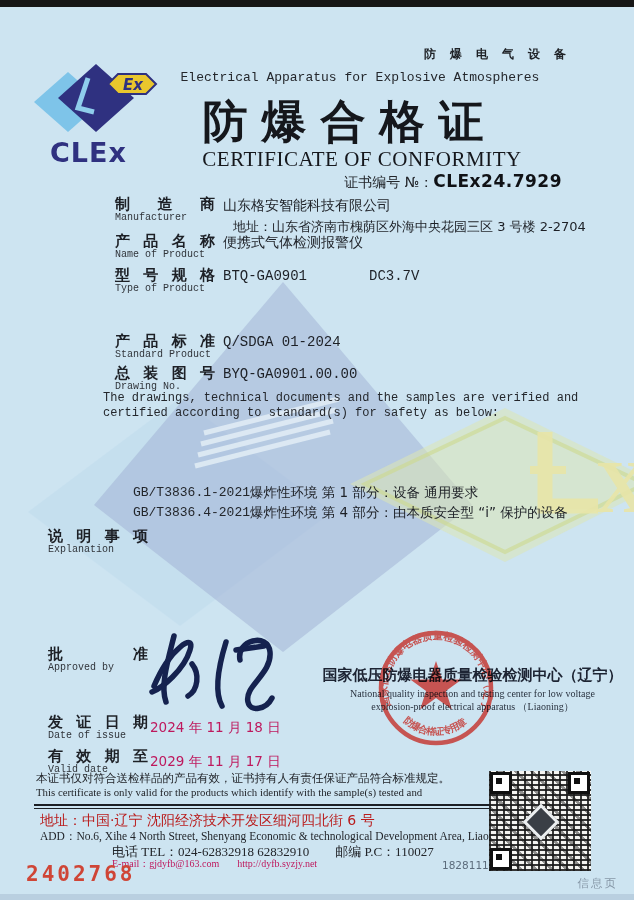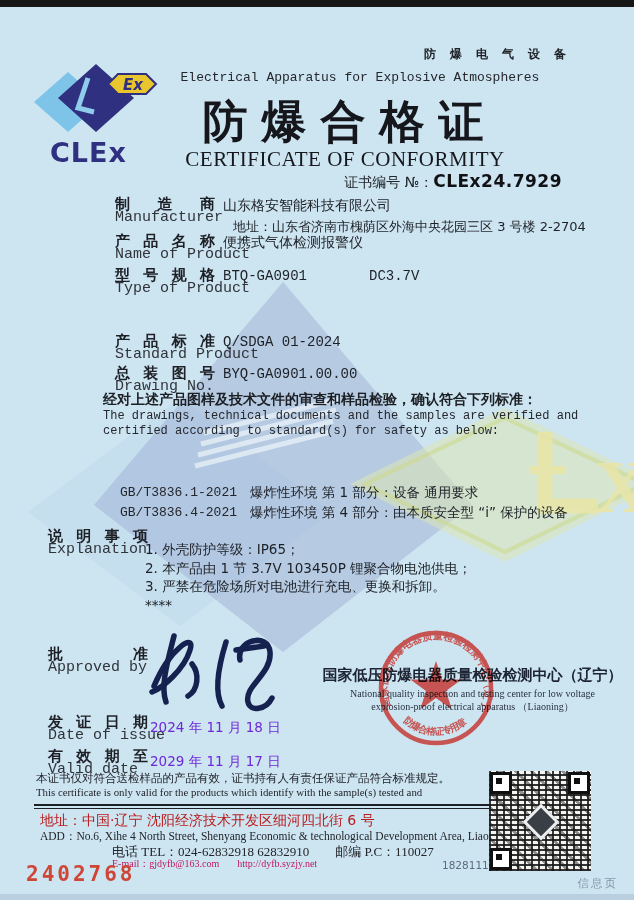--- a/index.html
+++ b/index.html
@@ -14,53 +14,53 @@
   .botbar{left:0;bottom:0;width:634px;height:6px;background:#b9cfe0;}
 
   
   #watermark{left:0;top:0;z-index:0;}
   .content{position:absolute;inset:0;z-index:1;}
 
   
   .hdr-cn{top:46px;left:140px;width:440px;text-align:right;font-size:12px;font-weight:bold;letter-spacing:14px;color:#1e2126;white-space:nowrap;}
   .hdr-en{top:70px;left:120px;width:480px;text-align:center;font-family:"Liberation Mono",monospace;font-size:13px;color:#24272c;white-space:nowrap;}
   .cert-cn{top:92px;left:110px;width:480px;text-align:center;font-size:45px;font-weight:bold;letter-spacing:14px;color:#15171c;white-space:nowrap;}
-  .cert-en{top:147px;left:105px;width:480px;text-align:center;font-family:"Liberation Serif",serif;font-size:21px;letter-spacing:.5px;color:#15171c;white-space:nowrap;}
+  .cert-en{top:147px;left:122px;width:480px;text-align:center;font-family:"Liberation Serif",serif;font-size:21px;letter-spacing:.5px;color:#15171c;white-space:nowrap;}
   .certno{top:171px;right:72px;white-space:nowrap;}
   .certno .lbl{font-size:14px;color:#23262b;}
   .certno .val{font-size:17px;font-weight:bold;color:#101216;letter-spacing:.5px;}
 
   
   .frow{position:absolute;left:115px;display:flex;align-items:flex-start;white-space:nowrap;}
   .flabel{width:100px;flex:0 0 100px;}
   .cnl{font-size:15px;font-weight:bold;color:#1d2averify026;color:#1d2026;text-align:justify;text-align-last:justify;line-height:16px;}
-  .enl{font-family:"Liberation Mono",monospace;font-size:15px;color:#30343a;line-height:12px;white-space:nowrap;}
+  .enl{font-family:"Liberation Mono",monospace;font-size:10px;color:#30343a;line-height:12px;white-space:nowrap;}
   .fval{margin-left:8px;padding-top:1px;font-size:14px;color:#1d2026;}
   .mono{font-family:"Liberation Mono",monospace;}
   .addr2{font-size:13px;margin-top:3px;padding-left:10px;}
 
   
   .lrow{position:absolute;left:48px;width:100px;}
 
   .stmt{left:103px;top:391px;white-space:nowrap;}
   .stmt .cn{font-size:14px;font-weight:bold;color:#1c1f24;}
   .stmt .en{font-family:"Liberation Mono",monospace;font-size:12px;color:#24272c;line-height:14.5px;}
 
   .stds{left:120px;top:483px;white-space:nowrap;}
   .stds .row{display:flex;line-height:19.5px;}
-  .stds .code{font-family:"Liberation Mono",monospace;font-size:13px;width:130px;color:#23262b;}
+  .stds .code{font-family:"Liberation Mono",monospace;font-size:13px;width:130px;color:#23262b;text-align:right;}
   .stds .desc{font-size:13.5px;color:#1d2026;font-weight:500;}
 
   .expl-lines{left:145px;top:540px;font-size:13.5px;line-height:18.5px;color:#1d2026;white-space:nowrap;}
 
   .authority{left:315px;top:666px;width:315px;text-align:center;}
   .authority .cn{font-size:15px;font-weight:bold;color:#1d2433;white-space:nowrap;}
   .authority .en{font-family:"Liberation Serif",serif;font-size:10px;color:#2a3340;line-height:12.5px;margin-top:3px;}
 
-  .dateval{font-size:13.5px;color:#6d28d9;white-space:nowrap;}
+  .dateval{font-size:13.5px;color:#be185d;white-space:nowrap;}
 
   .disc{left:36px;top:771px;white-space:nowrap;}
   .disc .cn{font-size:11.5px;color:#22252a;}
   .disc .en{font-family:"Liberation Serif",serif;font-size:10.8px;color:#22252a;line-height:13px;}
   .rule{left:34px;top:804px;width:458px;height:2px;border-top:2.5px solid #1d2026;border-bottom:1px solid #1d2026;}
 
   .ft-addr{left:40px;top:812px;font-size:14px;white-space:nowrap;color:#b91c1c;}
   .ft-add{left:40px;top:829px;font-family:"Liberation Serif",serif;font-size:11.5px;white-space:nowrap;color:#22252a;}
   .ft-tel{left:112px;top:843px;font-family:"Liberation Serif",serif;font-size:13px;white-space:nowrap;color:#22252a;}
   .ft-mail{left:112px;top:857px;font-family:"Liberation Serif",serif;font-size:10px;white-space:nowrap;color:#be185d;}
@@ -165,45 +165,38 @@
 
   <div class="frow" style="top:365px">
     <div class="flabel">
         <div class="cnl">总装图号</div>
       <div class="enl">Drawing No.</div>
       </div>
     <div class="fval mono">BYQ-GA0901.00.00</div>
   </div>
 
   <div class="abs stmt">
-    <div class="cn">经对上述产品图样及技术文件的审查和样品检验，确认符合下列标准：</div>
     <div class="en">The drawings, technical documents and the samples are verified and</div>
     <div class="en">certified according to standard(s) for safety as below:</div>
   </div>
 
   <div class="abs stds">
     <div class="row">
       <div class="code">GB/T3836.1-2021</div>
       <div class="desc">爆炸性环境 第 1 部分：设备 通用要求</div>
     </div>
     <div class="row">
       <div class="code">GB/T3836.4-2021</div>
       <div class="desc">爆炸性环境 第 4 部分：由本质安全型 “i” 保护的设备</div>
     </div>
   </div>
 
   <div class="abs lrow" style="top:528px">
     <div class="cnl">说明事项</div>
     <div class="enl">Explanation</div>
-  </div>
-  <div class="abs expl-lines">
-    <div>1. 外壳防护等级：IP65；</div>
-    <div>2. 本产品由 1 节 3.7V 103450P 锂聚合物电池供电；</div>
-    <div>3. 严禁在危险场所对电池进行充电、更换和拆卸。</div>
-    <div>****</div>
   </div>
 
   <div class="abs lrow" style="top:646px">
     <div class="cnl">批准</div>
     <div class="enl">Approved by</div>
   </div>
 
   <svg class="abs sig" width="170" height="100">
     <g fill="none" stroke="#15224f" stroke-width="5.5" stroke-linecap="round">
       <path d="M14 66 C30 28 56 12 50 30 C44 50 22 68 12 72"></path>

